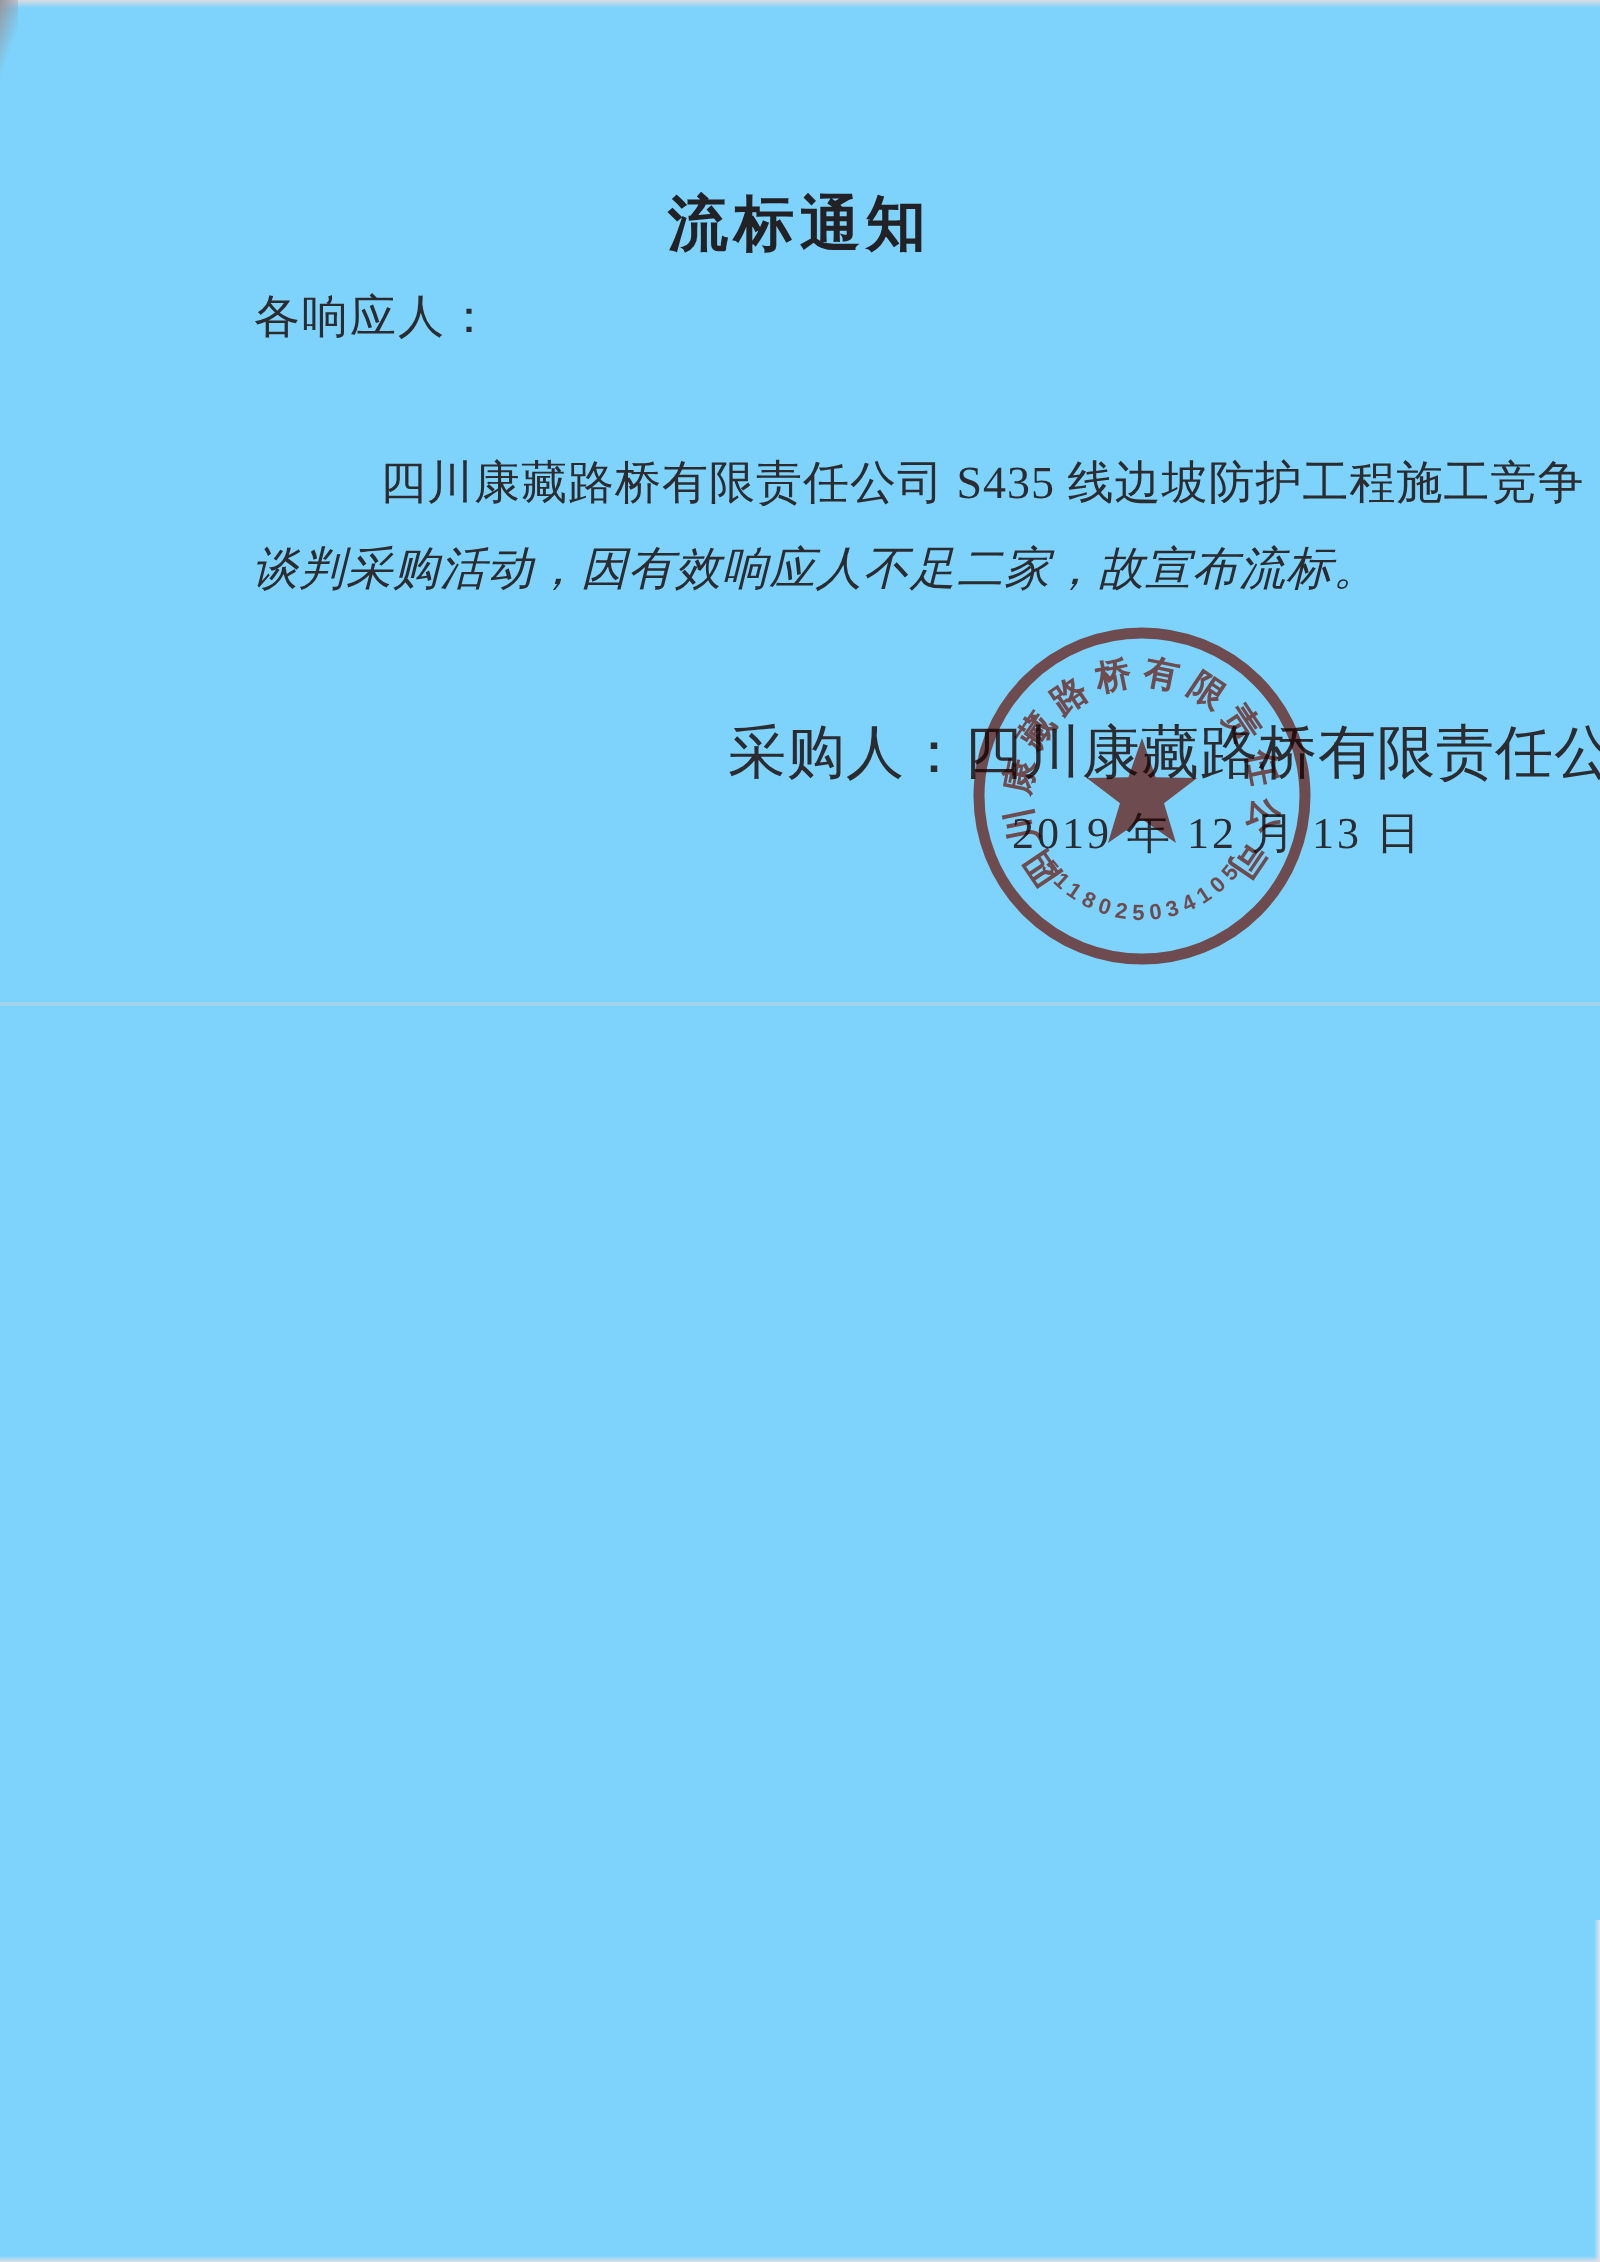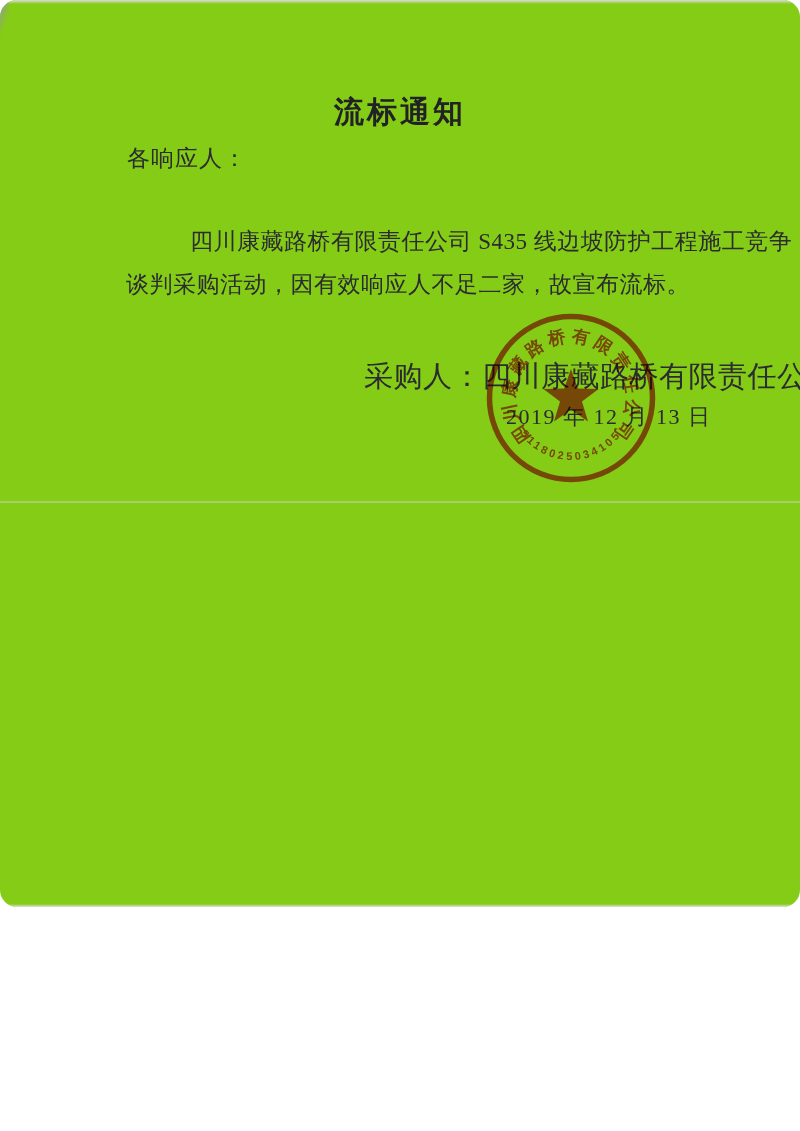--- a/index.html
+++ b/index.html
@@ -2,25 +2,24 @@
 <html><head>
 <meta charset="utf-8">
 <style>
   * { margin: 0; padding: 0; box-sizing: border-box; }
   html, body { width: 800px; height: 1131px; background: #ffffff; }
   body { font-family: "Liberation Serif", "DejaVu Serif", serif; }
 
   .page {
     position: relative;
     width: 800px;
-    height: 907px;
-    background: #84cc16;
+    height: 1131px;
+    background: #7dd3fc;
     overflow: hidden;
     color: #2b2b30;
-    border-radius: 17px;
   }
 
   
   .edge-top {
     position: absolute; top: 0; left: 0; right: 0; height: 4px;
     background: linear-gradient(#dcdce2, rgba(255,255,255,0));
   }
   .edge-left-sliver {
     position: absolute; top: 0; left: 0; width: 9px; height: 48px;
     background: linear-gradient(110deg, #96969d 0%, rgba(255,255,255,0) 55%);
@@ -44,21 +43,21 @@
     text-align: center;
     font-size: 30px; font-weight: bold; letter-spacing: 3px;
     color: #212126;
   }
   .salutation {
     position: absolute; top: 143px; left: 127px;
     font-size: 23px; letter-spacing: 1px;
   }
   .para-line { position: absolute; font-size: 23px; letter-spacing: 0.5px; white-space: nowrap; }
   .para-line-1 { top: 226px; left: 166px; margin-left: 24px; }
-  .para-line-2 { top: 269px; left: 126px; }
+  .para-line-2 { top: 269px; left: 126px; font-style: italic; }
 
   .purchaser-line {
     position: absolute; top: 357px; left: 364px;
     font-size: 29px; letter-spacing: 0.5px; white-space: nowrap;
   }
   .date-line {
     position: absolute; top: 402px; left: 506px;
     font-size: 22px; letter-spacing: 1.5px; white-space: nowrap;
   }
 

